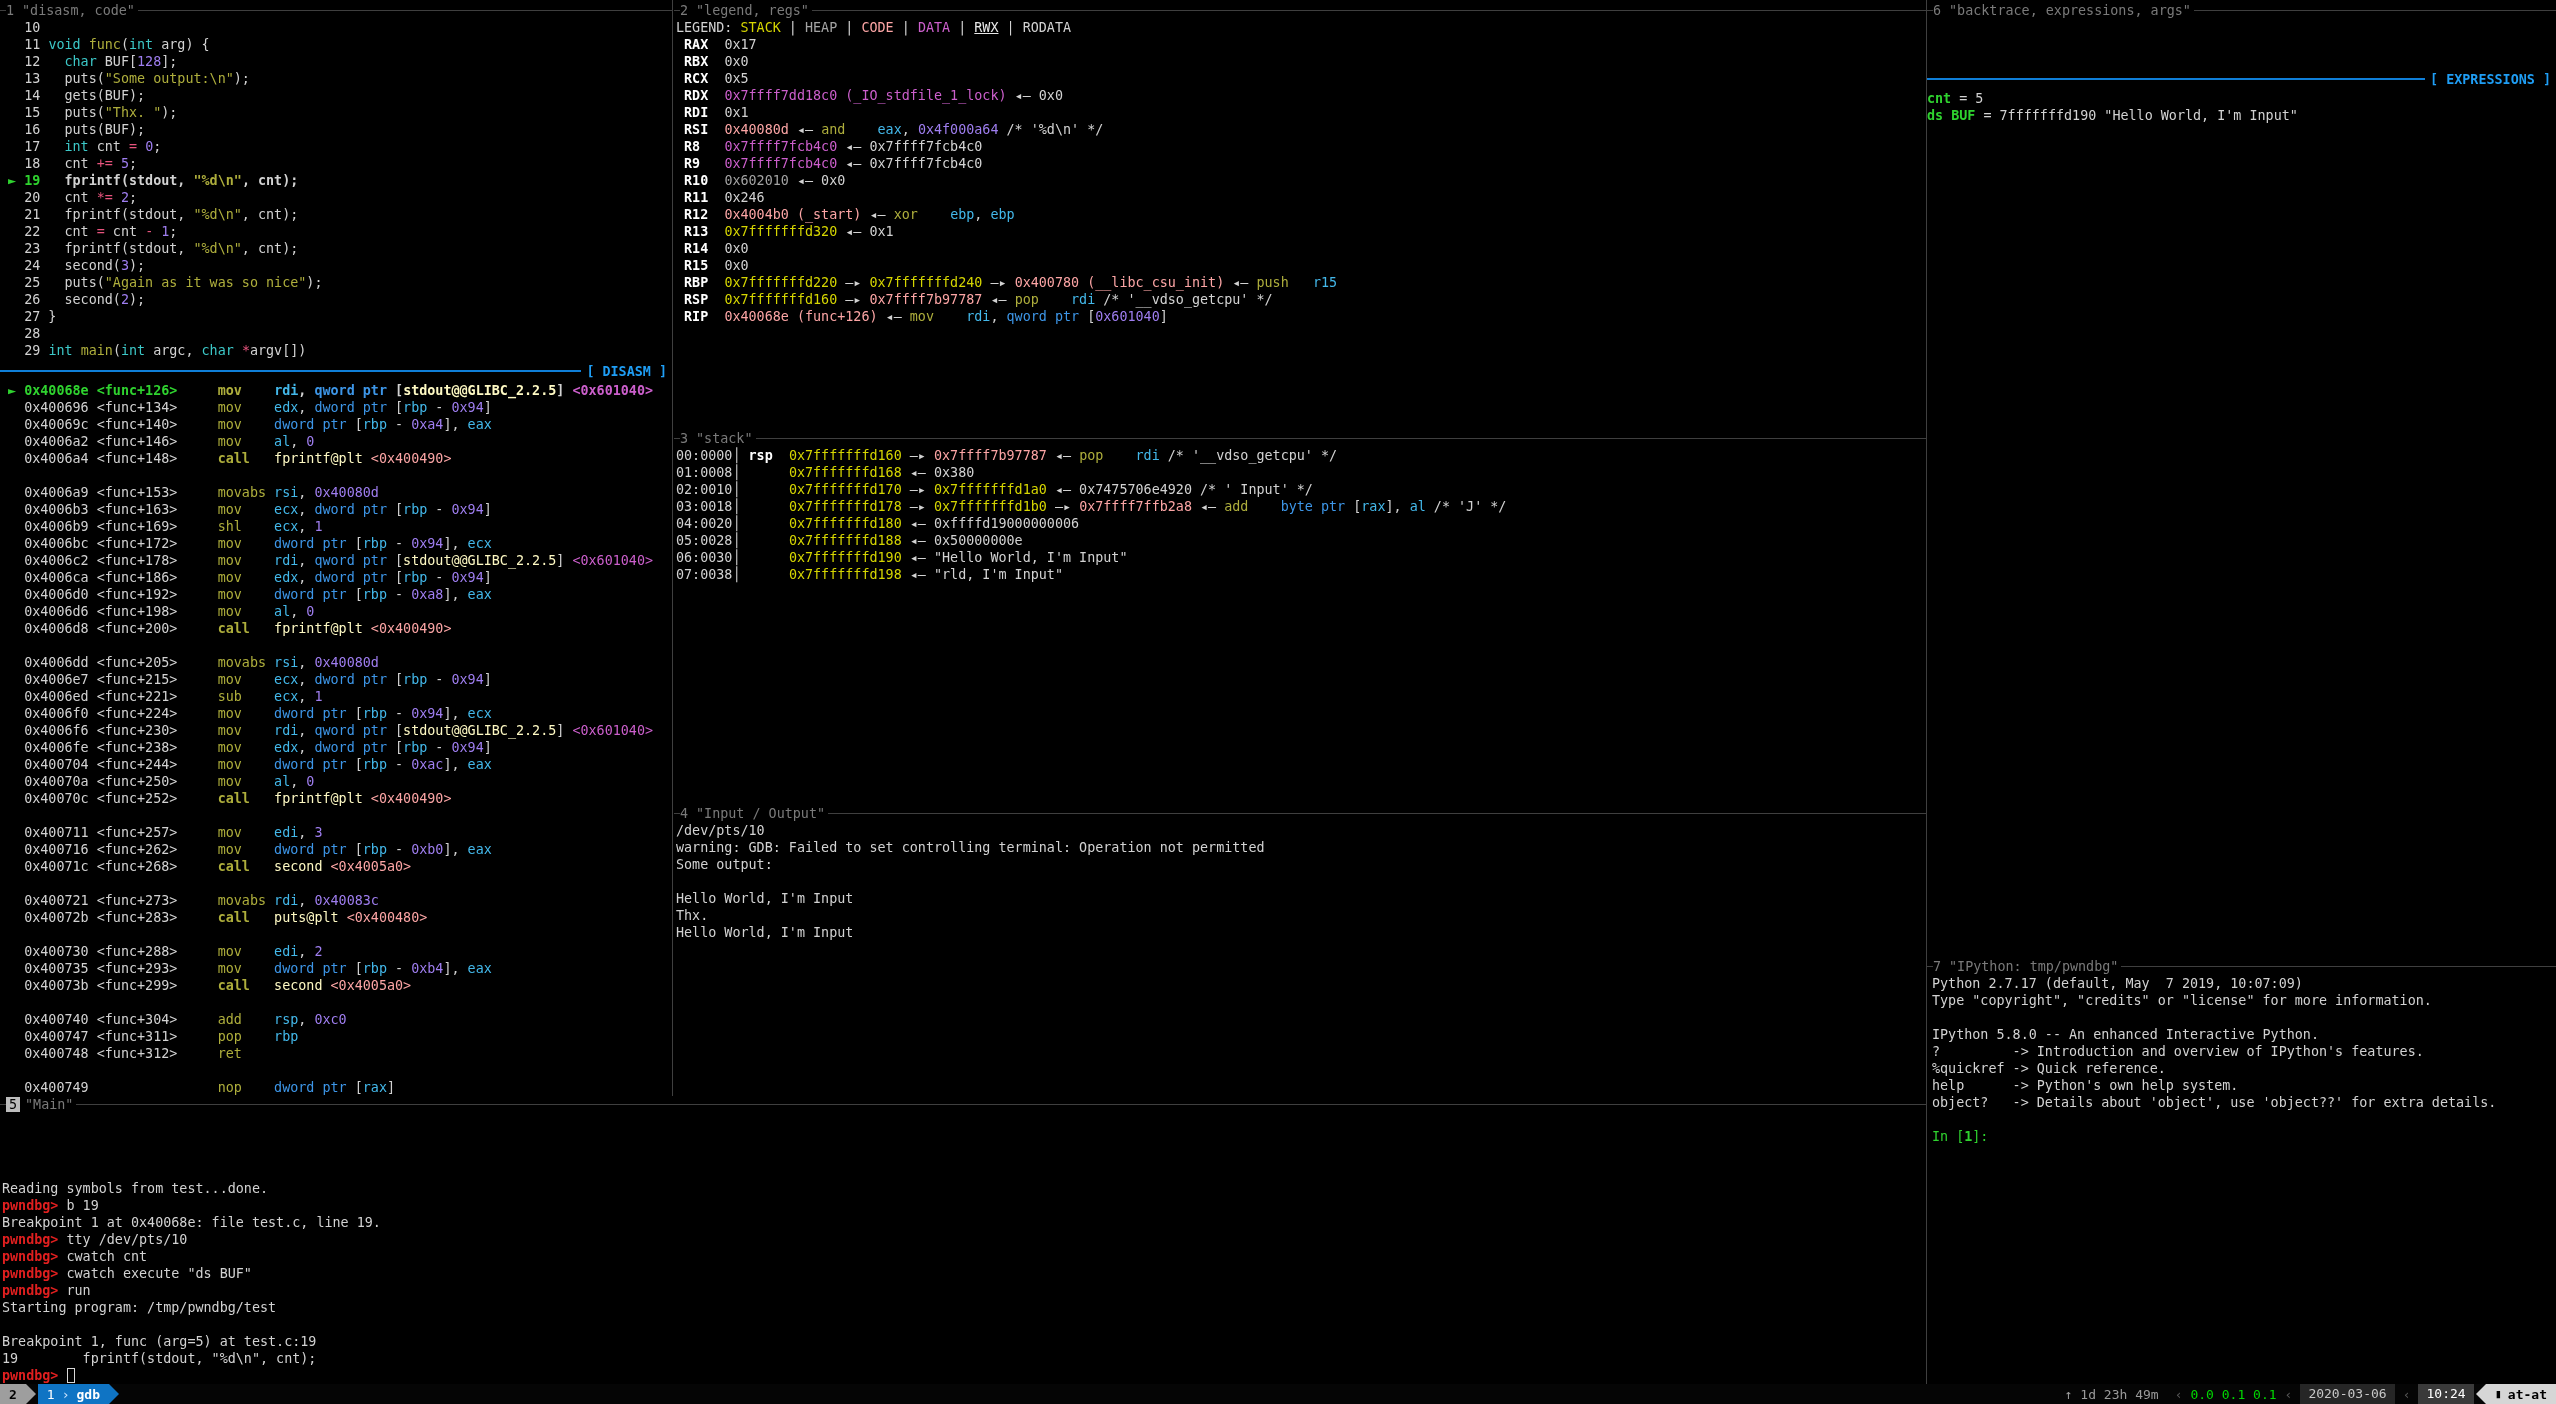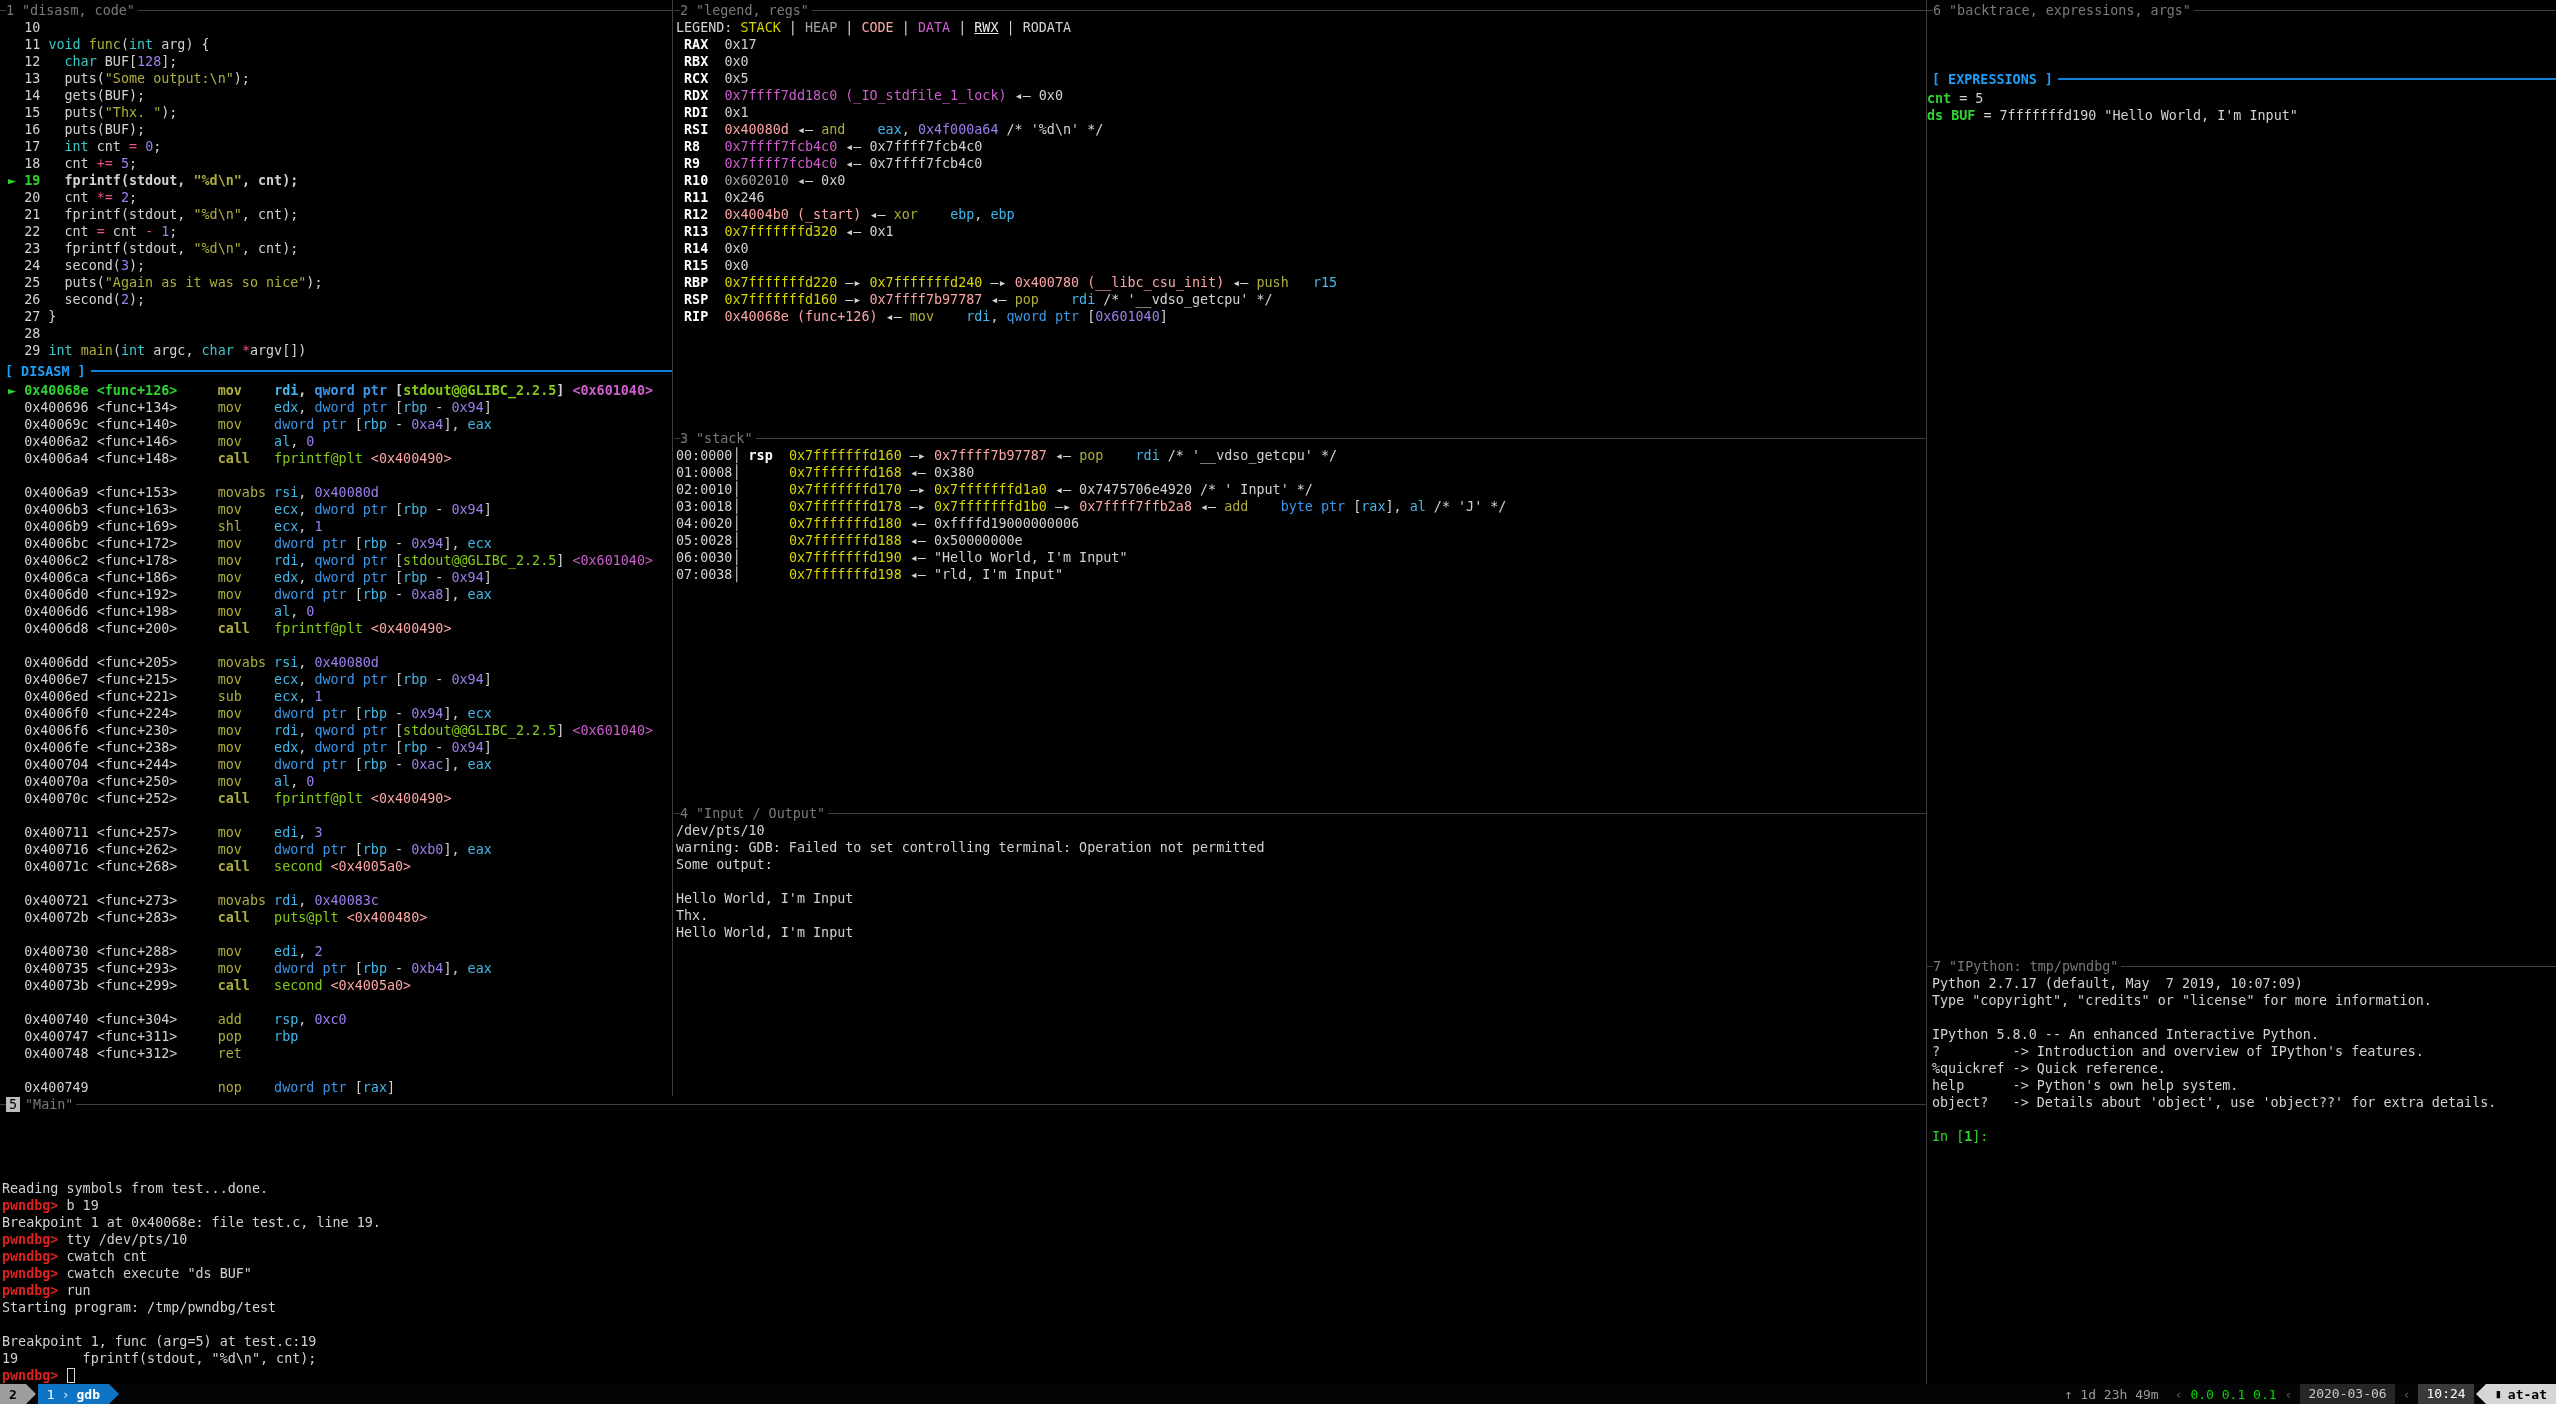--- a/index.html
+++ b/index.html
@@ -13,37 +13,37 @@
   .w{color:#d2d2d2}
   .wb{color:#ffffff;font-weight:bold}
   .b{font-weight:bold}
   .g{color:#2fd32f;font-weight:bold}
   .gn{color:#2fd32f}
   .ol{color:#aeae3c}
   .cy{color:#3cc8c8}
   .reg{color:#43b8ea}
   .ptr{color:#3d96e8}
   .pu{color:#9f7ef0}
-  .vi{color:#84cc16}
+  .vi{color:#fef9c3}
   .ma{color:#cc5fcc}
   .re{color:#fca5a5}
   .pk{color:#e8547e}
   .ye{color:#d6d600}
   .bl{color:#a3a3a3}
   .pr{color:#e01f1f;font-weight:bold}
   .un{color:#e8e8e8;text-decoration:underline}
   .cur{outline:1px solid #d8d8d8;outline-offset:-1px}
   
   .ptitle{position:absolute;height:17px;line-height:17px;white-space:nowrap}
   .ptitle::before{content:"";position:absolute;left:0;right:0;top:8px;border-top:1px solid #3f3f3f}
   .ptitle .lab{position:relative;margin-left:6px;background:#000;color:#7a7a7a;padding-right:3px}
   .ptitle .tnum{margin-right:8px}
   .ptitle .tnum.inv{background:#bcbcbc;color:#000;padding:0 3px;margin-right:5px}
   
-  .bdiv{position:absolute;height:17px;line-height:17px;text-align:left}
+  .bdiv{position:absolute;height:17px;line-height:17px;text-align:right}
   .bdiv::before{content:"";position:absolute;left:0;right:0;top:7px;border-top:2px solid #0f7fd8}
   .bdiv .lab{position:relative;background:#000;color:#1f9ef5;font-weight:bold;padding:0 5px}
   .vline{position:absolute;width:1px;background:#3f3f3f}
   
   #statusbar{position:absolute;left:0;top:1384px;width:2556px;height:20px;background:#050505;
              display:flex;align-items:center;font-size:13px;}
   #statusbar .seg{height:20px;display:flex;align-items:center;padding:0 9px;}
   .sess{background:#9e9e9e;color:#000;font-weight:bold}
   .win{background:#0f74c4;color:#fff}
   .win .caret{margin:0 7px;color:#cfe6ff}

